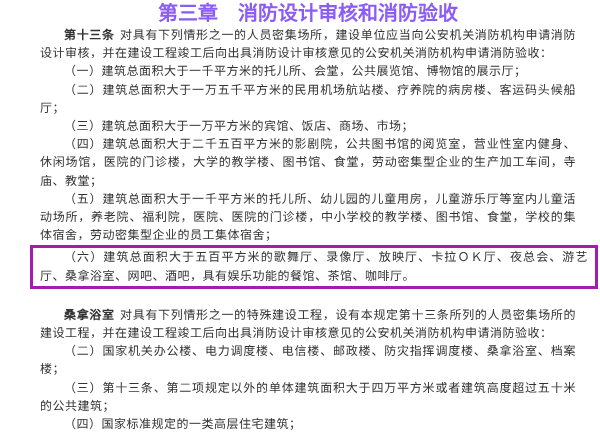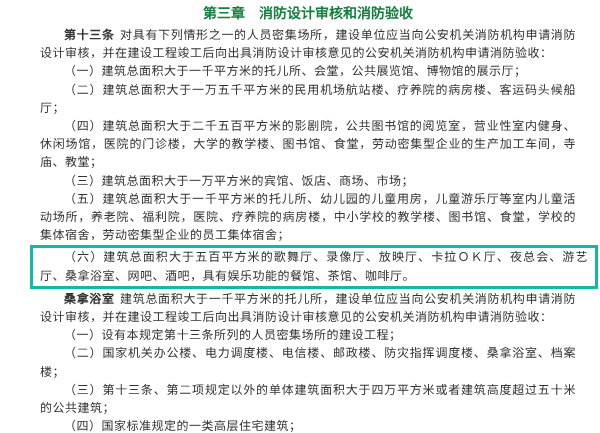--- a/index.html
+++ b/index.html
@@ -12,70 +12,69 @@
     height: 433px;
     overflow: hidden;
     font-family: "Liberation Sans", "DejaVu Sans", sans-serif;
     color: #333333;
   }
   .doc {
     padding: 3px 24px 0 40px;
   }
   .title {
     margin: 0 0 3px 0;
-    font-size: 14px;
+    font-size: 20px;
     line-height: 20px;
     font-weight: bold;
     text-align: center;
-    color: #15803d;
+    color: #8b5cf6;
   }
   .para {
     margin: 0;
     font-size: 12px;
     line-height: 18.2px;
     text-align: justify;
     text-justify: inter-ideograph;
     text-indent: 2em;
     letter-spacing: 0.5px;
     word-break: break-all;
   }
   .art-label {
     font-weight: bold;
     margin-right: 0.45em;
   }
   .highlight {
-    border: 3px solid #14b8a6;
-    margin: 1px -22px 1px -10px;
+    border: 3px solid #a21caf;
+    margin: 1px -22px 17px -10px;
     padding: 0 7px 1px 7px;
   }
 </style>
 </head>
 <body>
 
 <div class="doc">
 
   <h1 class="title">第三章　消防设计审核和消防验收</h1>
 
   <p class="para"><b class="art-label">第十三条</b><span>对具有下列情形之一的人员密集场所，建设单位应当向公安机关消防机构申请消防设计审核，并在建设工程竣工后向出具消防设计审核意见的公安机关消防机构申请消防验收：</span></p>
 
   <p class="para">（一）建筑总面积大于一千平方米的托儿所、会堂，公共展览馆、博物馆的展示厅；</p>
 
   <p class="para">（二）建筑总面积大于一万五千平方米的民用机场航站楼、疗养院的病房楼、客运码头候船厅；</p>
 
+  <p class="para">（三）建筑总面积大于一万平方米的宾馆、饭店、商场、市场；</p>
+
   <p class="para">（四）建筑总面积大于二千五百平方米的影剧院，公共图书馆的阅览室，营业性室内健身、休闲场馆，医院的门诊楼，大学的教学楼、图书馆、食堂，劳动密集型企业的生产加工车间，寺庙、教堂；</p>
 
-  <p class="para">（三）建筑总面积大于一万平方米的宾馆、饭店、商场、市场；</p>
-
-  <p class="para">（五）建筑总面积大于一千平方米的托儿所、幼儿园的儿童用房，儿童游乐厅等室内儿童活动场所，养老院、福利院，医院、疗养院的病房楼，中小学校的教学楼、图书馆、食堂，学校的集体宿舍，劳动密集型企业的员工集体宿舍；</p>
+  <p class="para">（五）建筑总面积大于一千平方米的托儿所、幼儿园的儿童用房，儿童游乐厅等室内儿童活动场所，养老院、福利院，医院、医院的门诊楼，中小学校的教学楼、图书馆、食堂，学校的集体宿舍，劳动密集型企业的员工集体宿舍；</p>
 
   <p class="para highlight">（六）建筑总面积大于五百平方米的歌舞厅、录像厅、放映厅、卡拉ＯＫ厅、夜总会、游艺厅、桑拿浴室、网吧、酒吧，具有娱乐功能的餐馆、茶馆、咖啡厅。</p>
 
-  <p class="para"><b class="art-label">桑拿浴室</b><span>建筑总面积大于一千平方米的托儿所，建设单位应当向公安机关消防机构申请消防设计审核，并在建设工程竣工后向出具消防设计审核意见的公安机关消防机构申请消防验收：</span></p>
+  <p class="para"><b class="art-label">桑拿浴室</b><span>对具有下列情形之一的特殊建设工程，设有本规定第十三条所列的人员密集场所的建设工程，并在建设工程竣工后向出具消防设计审核意见的公安机关消防机构申请消防验收：</span></p>
 
-  <p class="para">（一）设有本规定第十三条所列的人员密集场所的建设工程；</p>
 
   <p class="para">（二）国家机关办公楼、电力调度楼、电信楼、邮政楼、防灾指挥调度楼、桑拿浴室、档案楼；</p>
 
   <p class="para">（三）第十三条、第二项规定以外的单体建筑面积大于四万平方米或者建筑高度超过五十米的公共建筑；</p>
 
   <p class="para">（四）国家标准规定的一类高层住宅建筑；</p>
 
 </div>
 
 </body></html>

